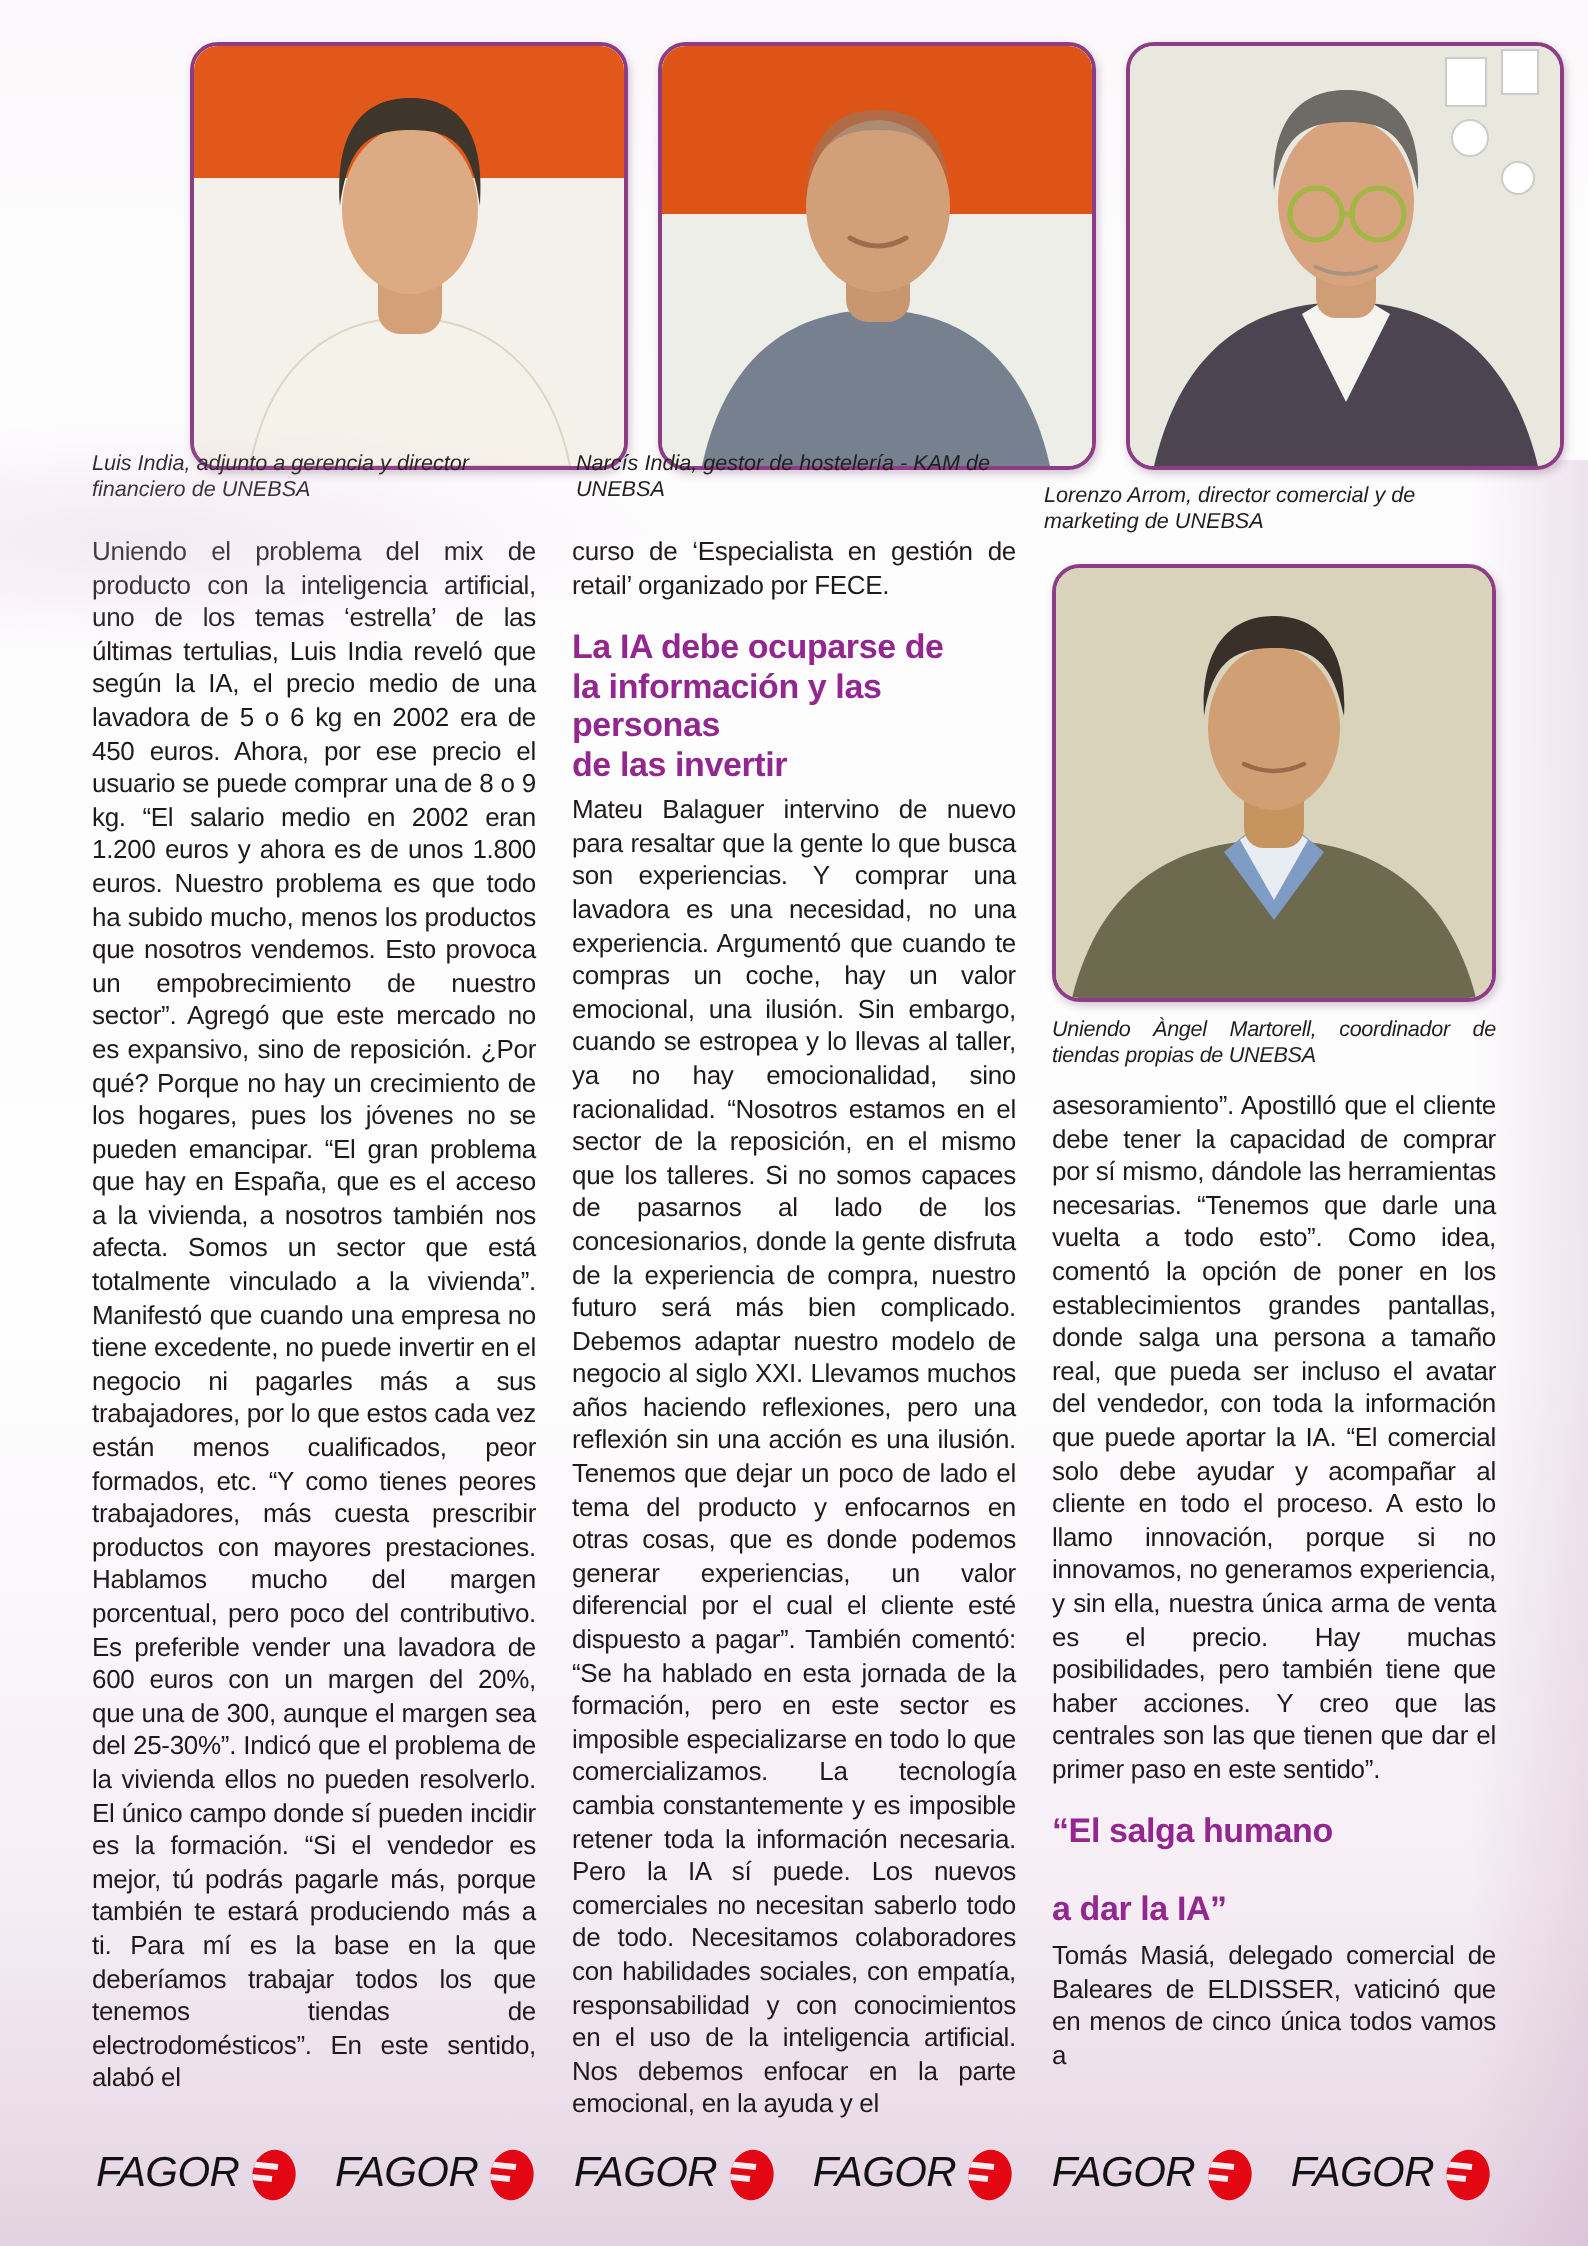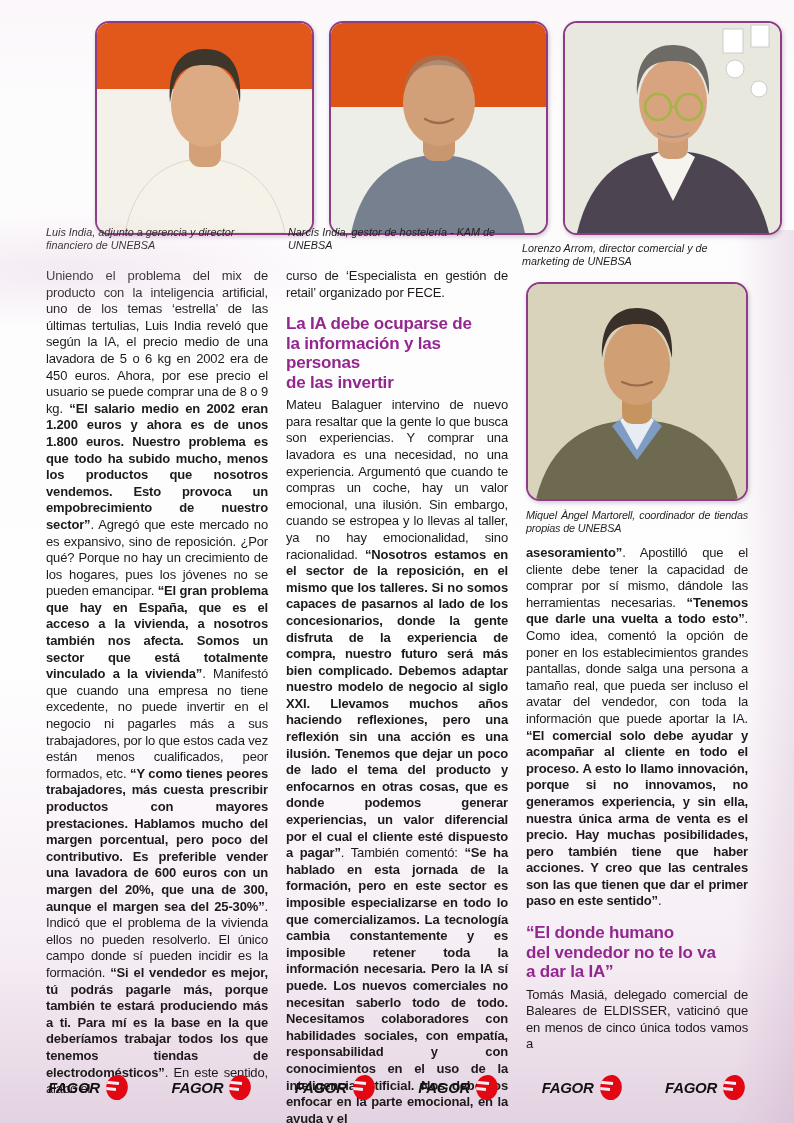--- a/index.html
+++ b/index.html
@@ -57,39 +57,39 @@
   
   .col{
     position:absolute;top:268px;width:222px;
     font-size:13px;line-height:16.6px;letter-spacing:-0.15px;
     color:#1e1a1b;text-align:justify;
   }
   #col-1{left:46px;}
   #col-2{left:286px;}
   #col-3{left:526px;}
   .col p{margin:0;}
-  .col .b{font-weight:bold;}
+  .col .b{font-weight:normal;}
   .col-heading{
     font-size:17px;line-height:19.5px;font-weight:bold;
     color:#93278f;margin:13px 0 5px 0;letter-spacing:-0.2px;text-align:left;
   }
 
   
   .footer-label{
     position:absolute;left:0;right:0;top:1028px;
     text-align:center;font-weight:bold;font-size:13.5px;color:#7c2d78;
   }
   .sponsor-row{
     position:absolute;left:0;right:0;top:1070px;height:34px;
     display:flex;justify-content:space-between;align-items:center;
     padding:0 48px;
   }
   .fagor-logo{display:flex;align-items:center;gap:4px;}
   .fagor-text{
-    font-weight:bold;font-style:italic;font-size:15px;color:#121212;
+    font-weight:normal;font-style:italic;font-size:21px;color:#121212;
     letter-spacing:-0.3px;
   }
 </style>
 </head>
 <body>
 
 <div class="page">
 
   <figure class="photo" id="photo-1">
     <svg viewBox="0 0 215 210" preserveAspectRatio="none">
@@ -154,24 +154,24 @@
         <rect width="218" height="215" fill="url(#wallnoise)" opacity="0"></rect>
         <path d="M8 215 C22 158 60 136 109 136 C158 136 196 160 210 215 Z" fill="#6d6a4f"></path>
         <path d="M84 142 L109 176 L134 142 L122 132 L96 132 Z" fill="#7e9cc4"></path>
         <path d="M92 136 L109 166 L126 136 L118 130 L100 130 Z" fill="#e8edf4"></path>
         <rect x="94" y="104" width="30" height="36" rx="10" fill="#c6955f"></rect>
         <ellipse cx="109" cy="80" rx="33" ry="41" fill="#d09f74"></ellipse>
         <path d="M74 74 C72 36 90 24 109 24 C130 24 146 38 144 74 C138 46 128 40 109 40 C88 40 78 48 74 74 Z" fill="#39302a"></path>
         <path d="M94 98 Q109 105 124 98" stroke="#99694a" stroke-width="2.2" fill="none" stroke-linecap="round"></path>
       </svg>
     </figure>
-    <figcaption class="cap-inline">Miquel Àngel Martorell, coordinador de tiendas propias de UNEBSA</figcaption>
+    <figcaption class="cap-inline">Uniendo Àngel Martorell, coordinador de tiendas propias de UNEBSA</figcaption>
     <div>
         <p><span class="b">asesoramiento”</span><span>. Apostilló que el cliente debe tener la capacidad de comprar por sí mismo, dándole las herramientas necesarias. </span><span class="b">“Tenemos que darle una vuelta a todo esto”</span><span>. Como idea, comentó la opción de poner en los establecimientos grandes pantallas, donde salga una persona a tamaño real, que pueda ser incluso el avatar del vendedor, con toda la información que puede aportar la IA. </span><span class="b">“El comercial solo debe ayudar y acompañar al cliente en todo el proceso. A esto lo llamo innovación, porque si no innovamos, no generamos experiencia, y sin ella, nuestra única arma de venta es el precio. Hay muchas posibilidades, pero también tiene que haber acciones. Y creo que las centrales son las que tienen que dar el primer paso en este sentido”</span><span>.</span></p>
-        <h3 class="col-heading"><span>“El donde humano</span><br><span>del vendedor no te lo va</span><br><span>a dar la IA”</span></h3>
+        <h3 class="col-heading"><span>“El salga humano</span><br><br><span>a dar la IA”</span></h3>
         <p><span>Tomás Masiá, delegado comercial de Baleares de ELDISSER, vaticinó que en menos de cinco única todos vamos a</span></p>
       </div>
   </div>
 
   <div class="sponsor-row">
       <div class="fagor-logo">
         <span class="fagor-text">FAGOR</span>
         <span>
           <svg width="25" height="27" viewBox="0 0 25 27" style="display:block">
             <defs>

